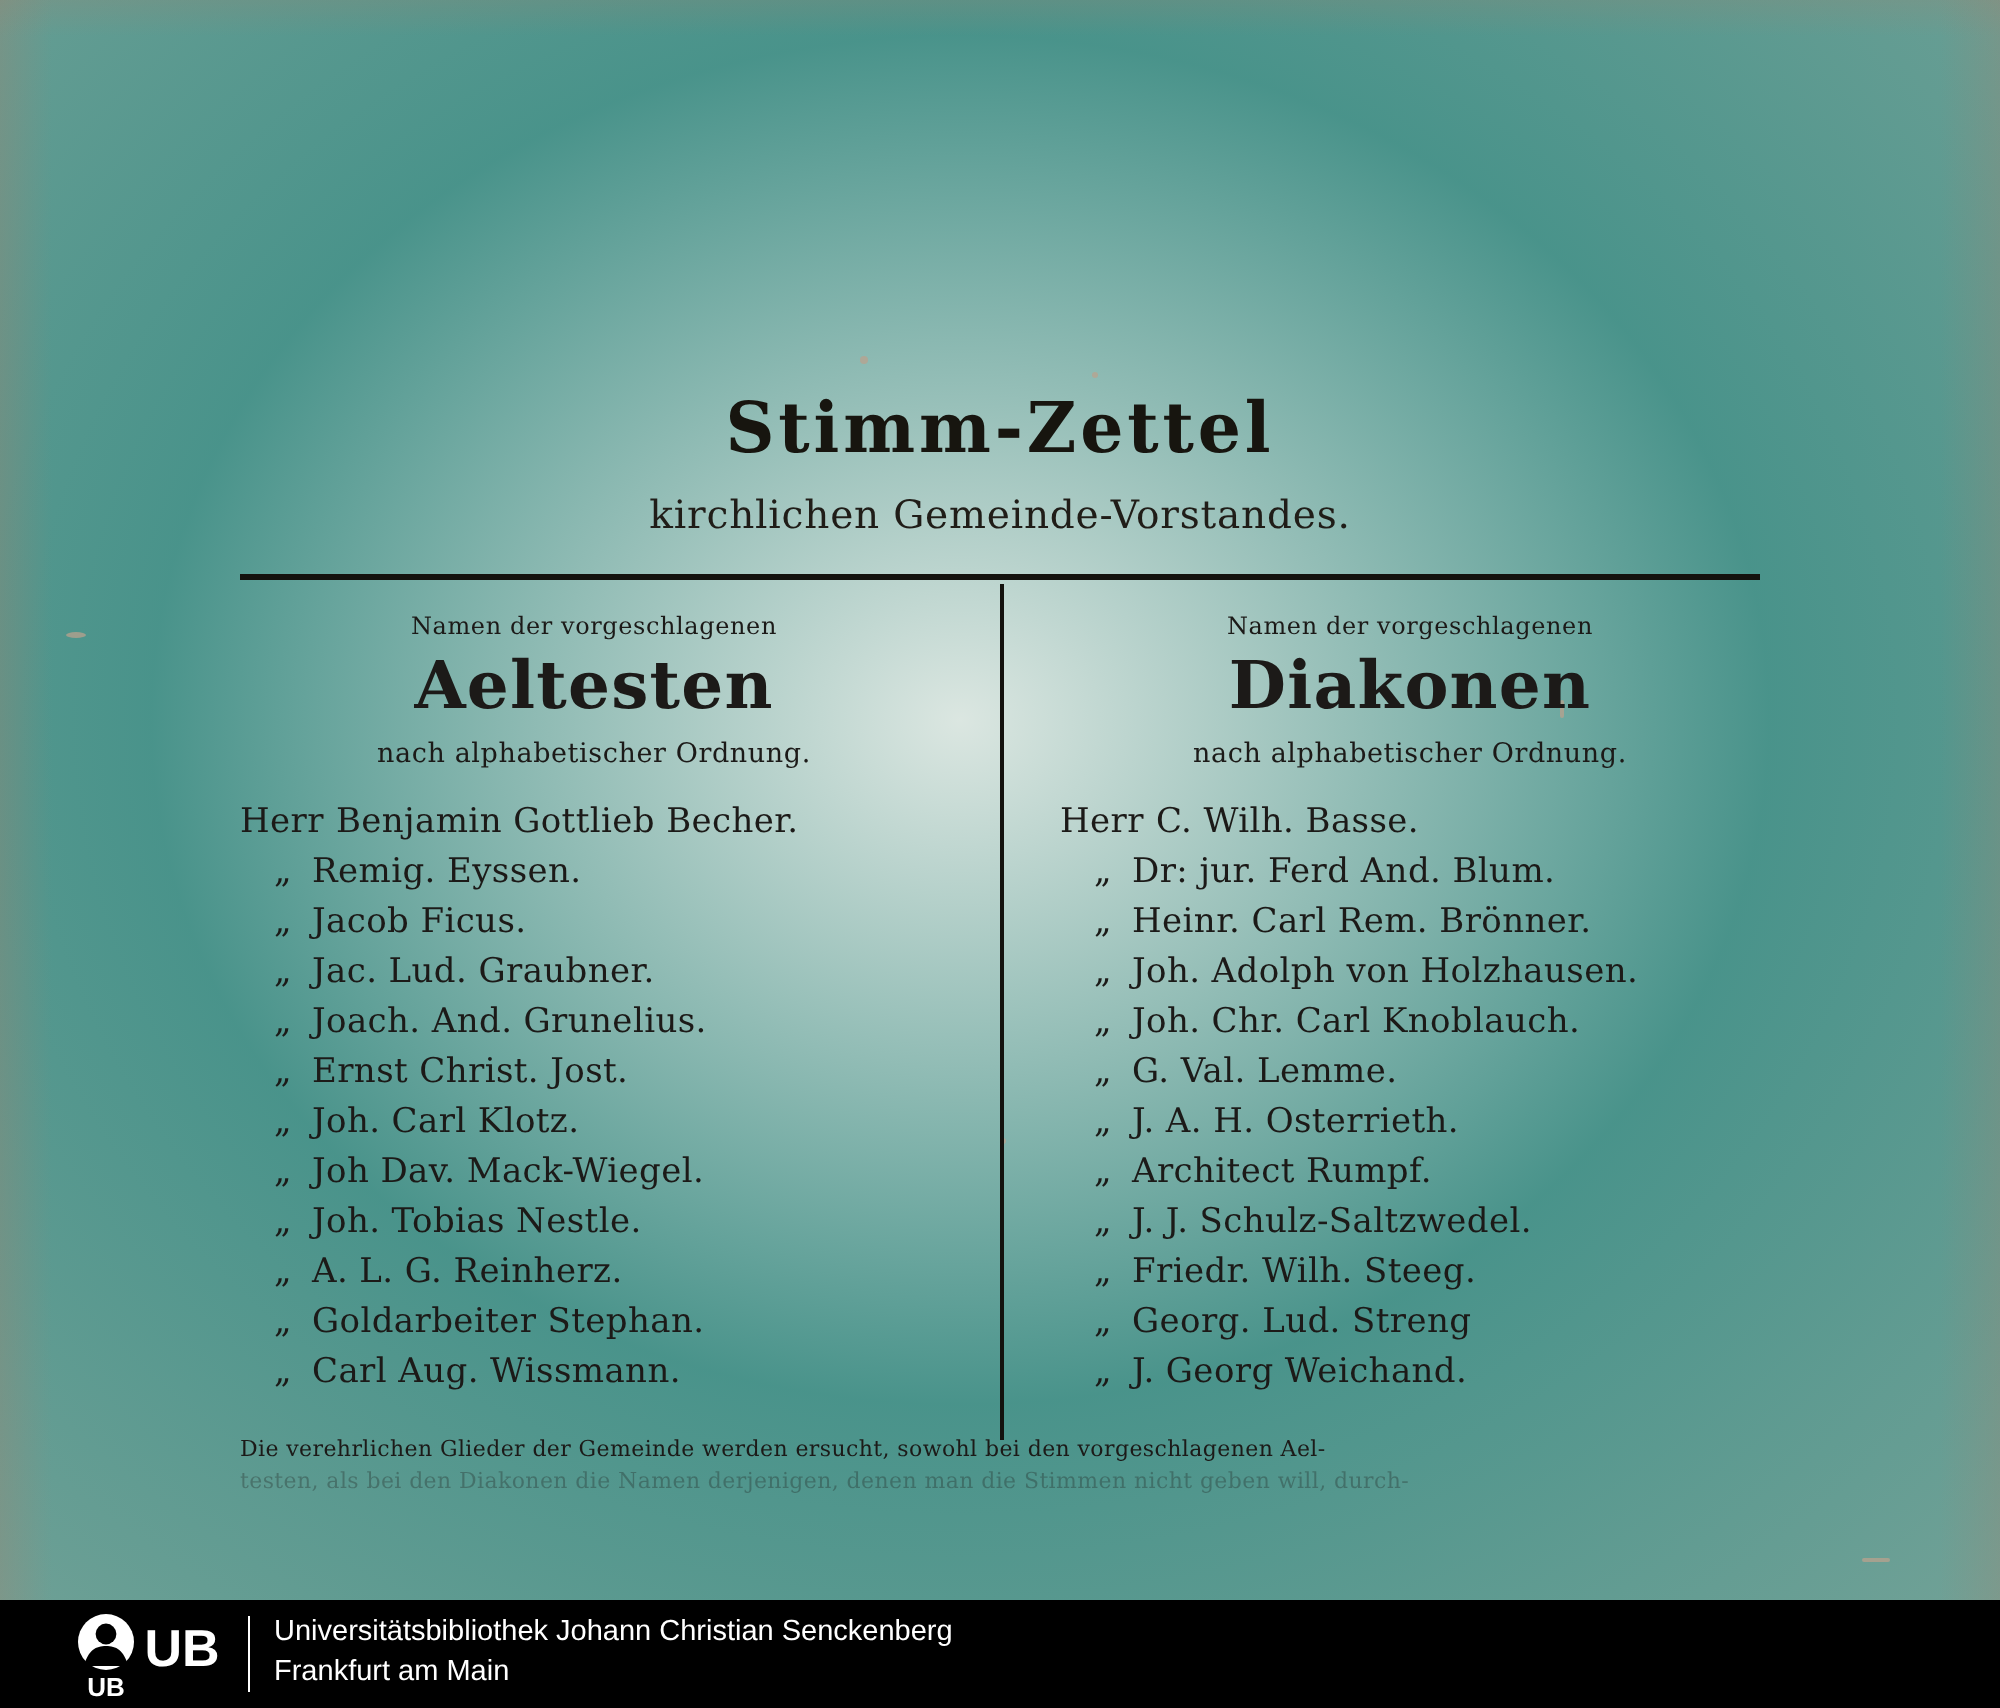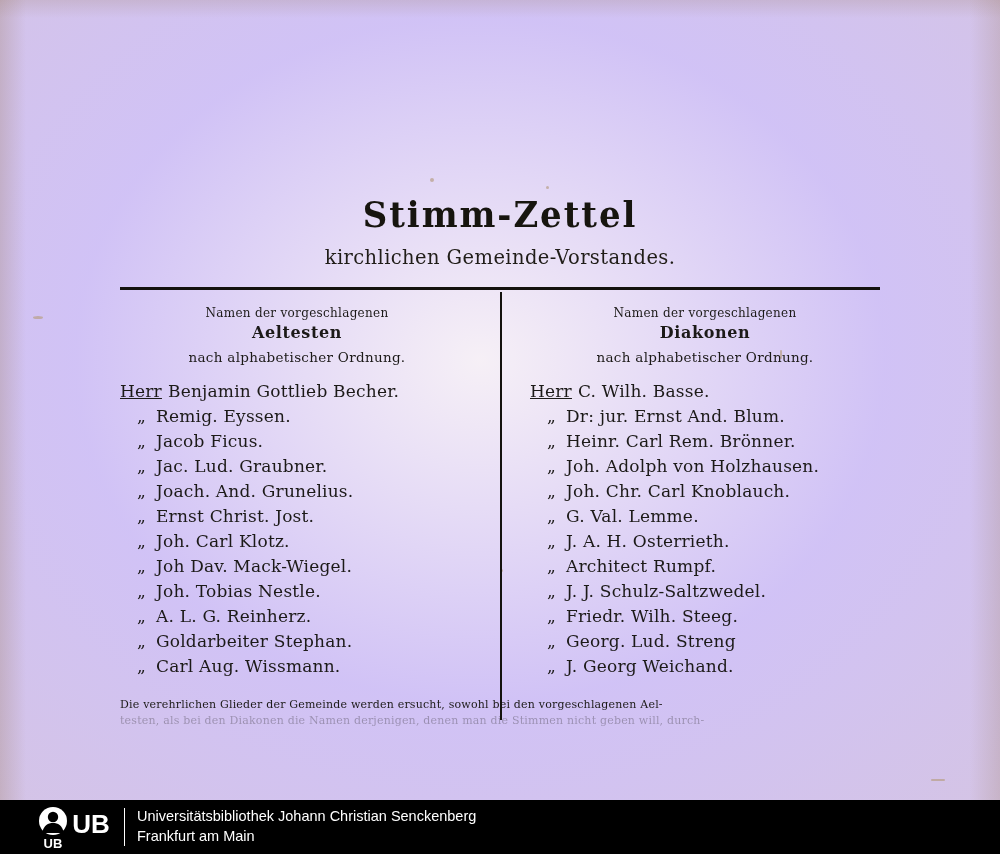--- a/index.html
+++ b/index.html
@@ -21,21 +21,21 @@
     background: #ffffff;
   }
 
   
   .scan {
     position: absolute;
     left: 0;
     top: 0;
     width: 1000px;
     height: 800px;
-    background: #c4b5fd;
+    background: #0f766e;
     overflow: hidden;
   }
   
   .paper-tint {
     position: absolute;
     inset: 0;
     background:
       radial-gradient(ellipse at 48% 45%, rgba(255,250,245,0.85) 0%, rgba(247,234,224,0.25) 55%, rgba(232,214,200,0.45) 100%);
     pointer-events: none;
   }
@@ -129,21 +129,21 @@
   }
 
   .col-head1 {
     text-align: center;
     font-size: 12px;
     letter-spacing: 0.3px;
     line-height: 1.3;
   }
   .col-head2 {
     text-align: center;
-    font-size: 16px;
+    font-size: 33px;
     font-weight: bold;
     letter-spacing: 0.6px;
     margin-top: 2px;
   }
   .col-head3 {
     text-align: center;
     font-size: 13.5px;
     margin-top: 7px;
     letter-spacing: 0.3px;
   }
@@ -162,21 +162,20 @@
   .prefix {
     display: inline-block;
     width: 26px;
     text-align: right;
     padding-right: 10px;
   }
   li.first .prefix {
     width: auto;
     text-align: center;
     padding-right: 6px;
-    text-decoration: underline;
   }
 
   .footer-para {
     margin-top: 18px;
     font-size: 11px;
     line-height: 1.5;
     text-align: justify;
     letter-spacing: 0.2px;
   }
   .footer-line2 {
@@ -267,21 +266,21 @@
             <li><span class="prefix">„</span><span>Carl Aug. Wissmann.</span></li>
           </ul>
         </div>
 
         <div class="col col-right">
           <div class="col-head1">Namen der vorgeschlagenen</div>
           <div class="col-head2">Diakonen</div>
           <div class="col-head3">nach alphabetischer Ordnung.</div>
           <ul class="namelist">
             <li class="first"><span class="prefix">Herr</span><span>C. Wilh. Basse.</span></li>
-            <li><span class="prefix">„</span><span>Dr: jur. Ernst And. Blum.</span></li>
+            <li><span class="prefix">„</span><span>Dr: jur. Ferd And. Blum.</span></li>
             <li><span class="prefix">„</span><span>Heinr. Carl Rem. Brönner.</span></li>
             <li><span class="prefix">„</span><span>Joh. Adolph von Holzhausen.</span></li>
             <li><span class="prefix">„</span><span>Joh. Chr. Carl Knoblauch.</span></li>
             <li><span class="prefix">„</span><span>G. Val. Lemme.</span></li>
             <li><span class="prefix">„</span><span>J. A. H. Osterrieth.</span></li>
             <li><span class="prefix">„</span><span>Architect Rumpf.</span></li>
             <li><span class="prefix">„</span><span>J. J. Schulz-Saltzwedel.</span></li>
             <li><span class="prefix">„</span><span>Friedr. Wilh. Steeg.</span></li>
             <li><span class="prefix">„</span><span>Georg. Lud. Streng</span></li>
             <li><span class="prefix">„</span><span>J. Georg Weichand.</span></li>

